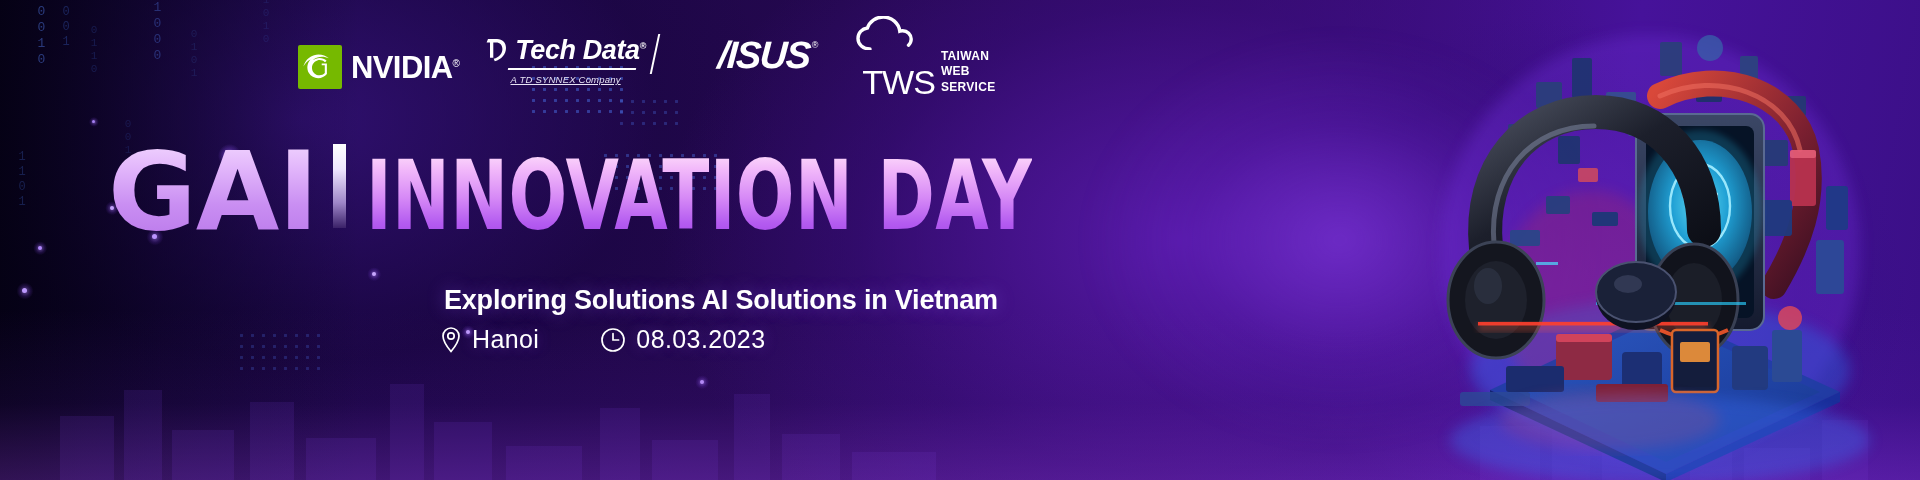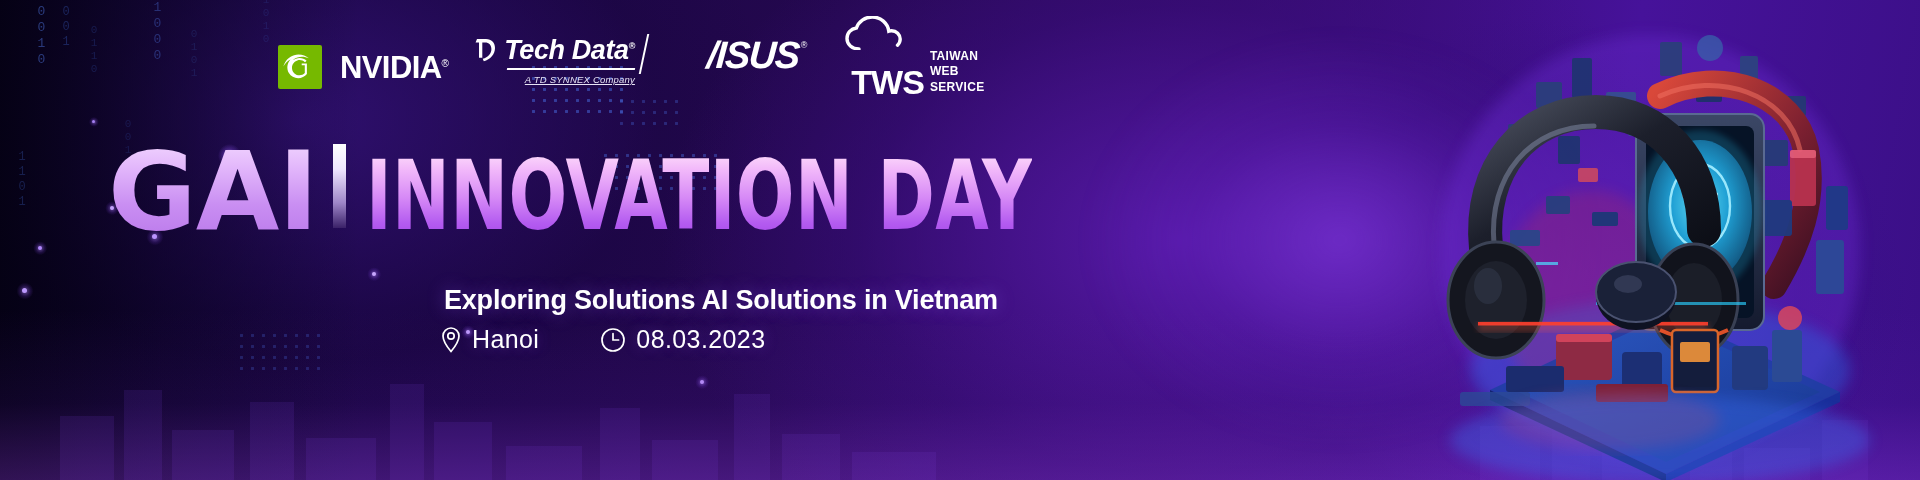--- a/index.html
+++ b/index.html
@@ -67,21 +67,21 @@
   .skyline { position:absolute; left:0; bottom:0; width:100%; height:150px; opacity:.30; }
 
   
   .logos {
     position:absolute; left:278px; top:36px; height:62px;
     display:flex; align-items:center; gap:0px;
   }
   .logo-slot { display:flex; align-items:center; height:62px; }
 
   
-  .nvidia { display:flex; align-items:center; gap:18px; }
+  .nvidia { display:flex; align-items:center; gap:9px;margin-left:20px; }
   .nv-mark {
     width:44px; height:44px; background:#76b900; border-radius:2px;
     display:flex; align-items:center; justify-content:center;
   }
   .nv-word {
     color:#ffffff; font-size:31px; font-weight:700; letter-spacing:-0.6px;
     line-height:1; font-family:"Liberation Sans", sans-serif;
   }
   .nv-word .reg { font-size:10px; vertical-align:super; font-weight:400; }
 
@@ -107,21 +107,21 @@
   .asus { margin-left:62px; display:flex; align-items:flex-start; }
   .asus-word {
     color:#fff; font-size:38px; font-weight:700; font-style:italic;
     letter-spacing:-1.5px; line-height:1; transform:skewX(-4deg);
   }
   .asus-reg { color:#fff; font-size:9px; margin-top:4px; margin-left:2px; }
 
   
   .tws { margin-left:44px; display:flex; align-items:flex-end; gap:6px; position:relative; }
   .tws-word {
-    color:#fff; font-size:34px; font-weight:700; letter-spacing:-1px; line-height:.92;
+    color:#fff; font-size:34px; font-weight:400; letter-spacing:-1px; line-height:.92;
   }
   .tws-cloud { position:absolute; left:-6px; top:-20px; }
   .tws-sub {
     color:#fff; font-size:12px; font-weight:700; line-height:1.28;
     letter-spacing:.3px; padding-bottom:3px;
   }
 
   
   .headline {
     position:absolute; left:108px; top:138px; display:flex; align-items:baseline;
@@ -231,21 +231,21 @@
 
     <div class="logo-slot nvidia">
       <div class="nv-mark">
         <svg width="36" height="30" viewBox="0 0 36 30">
           <path d="M11.5 7.5c4.2-3.4 10.6-3.6 15.4-1.2-3.8-3.3-9.6-4.6-14.8-3.1C6.6 4.8 2.6 9.4 1.4 14.6c1.4-3 4-5.6 7.1-7.1 -3.4 3.6-4.2 9.2-1.6 13.6 1.9 3.2 5.5 5.1 9.2 5.1 3.4 0 6.7-1.6 8.8-4.2V11.4h-5.2v1.9h3.1v7.8c-1.7 1.8-4.3 2.6-6.7 2.1 -3.6-.7-6.3-4.1-6.1-7.8 .1-3.2 2.3-6.1 5.4-7 2.6-.8 5.6-.1 7.6 1.8l1.6-1.4c-2.8-2.6-7.1-3.4-10.7-2 -.9.3-1.6.8-2.4 1.3z" fill="#ffffff"></path>
         </svg>
       </div>
       <div class="nv-word"><span>NVIDIA</span><span class="reg">®</span></div>
     </div>
 
-    <div class="logo-slot techdata" style="flex-direction:column; align-items:flex-end;">
+    <div class="logo-slot techdata" style="flex-direction:column; align-items:center;">
       <div class="td-row">
         <svg width="24" height="28" viewBox="0 0 24 28">
           <path d="M3 3h9c5.5 0 9 3.6 9 9 0 6.4-4.6 11.5-11.2 13.2l-1.1-2.4C14.2 21.4 17.4 17.6 17.4 13c0-4-2.4-6.6-6.4-6.6H8.3v15.3H5V6.4H1.6L3 3z" fill="#ffffff"></path>
         </svg>
         <div class="td-word"><span>Tech Data</span><span class="reg">®</span></div>
         <div class="td-slash"></div>
       </div>
       <div class="td-rule"></div>
       <div class="td-tag">A TD SYNNEX Company</div>
     </div>

